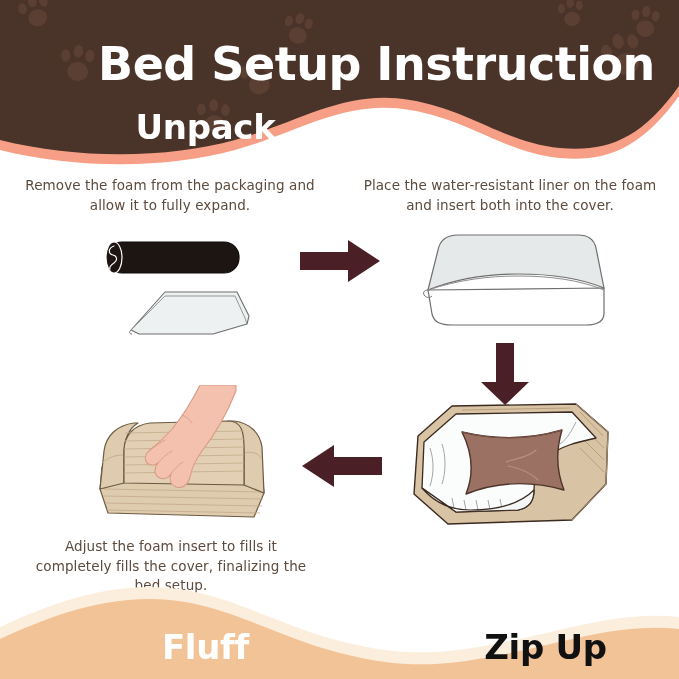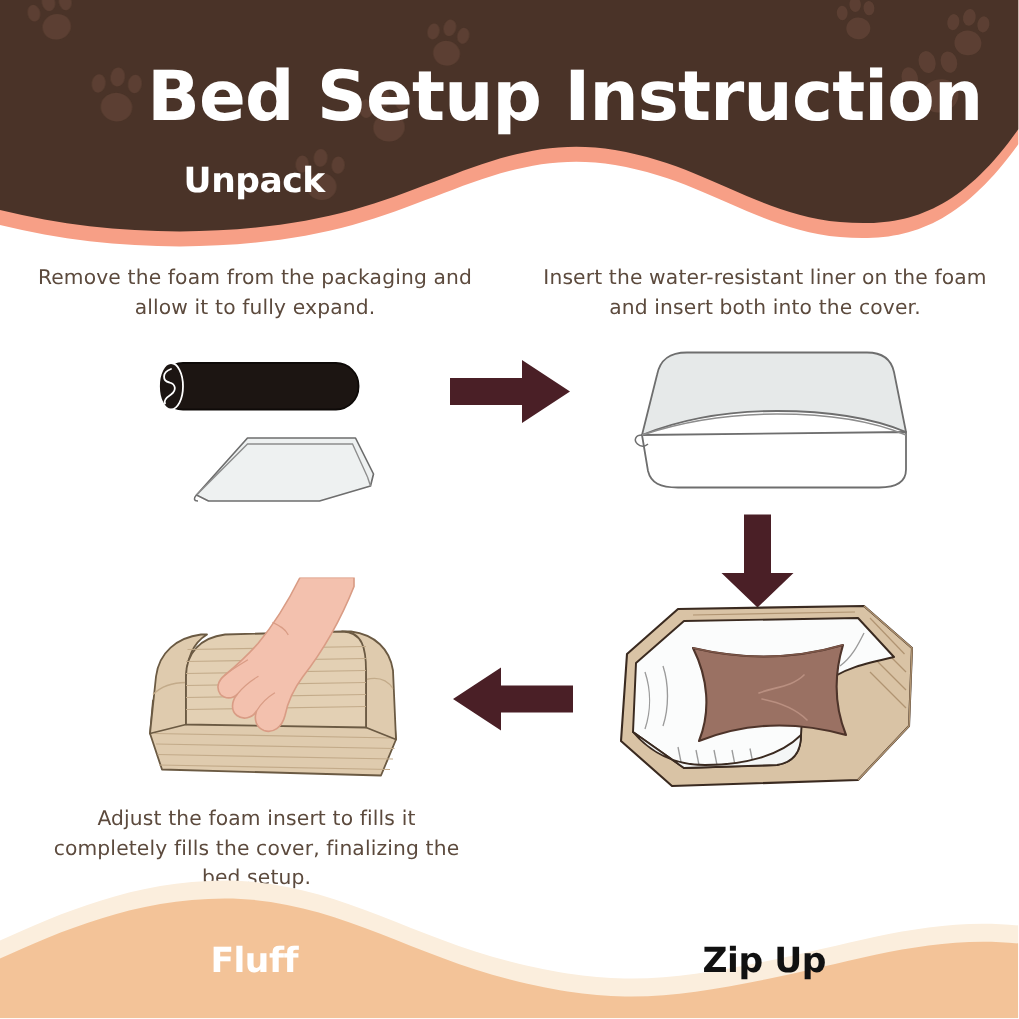--- a/index.html
+++ b/index.html
@@ -24,22 +24,23 @@
     font-weight:bold;font-size:46px;letter-spacing:-0.5px;
     color:#ffffff;z-index:6;line-height:1.0;
     white-space:nowrap;
     padding-left:37px;
   }
 
   
   .step-label{
     position:absolute;z-index:7;
     font-family:"DejaVu Sans", sans-serif;
-    font-weight:bold;font-size:23px;letter-spacing:-0.3px;
+    font-weight:bold;font-size:34px;letter-spacing:-0.3px;
     line-height:1;
+    padding-left:36px;
   }
   #label-unpack{left:0;top:110px;width:339px;text-align:center;color:#ffffff;}
   #label-insert{left:340px;top:110px;width:339px;text-align:center;color:#111111;}
   #label-fluff{left:0;top:630px;width:339px;text-align:center;color:#ffffff;z-index:7;}
   #label-zipup{left:340px;top:630px;width:339px;text-align:center;color:#111111;z-index:7;}
 
   
   .caption{
     position:absolute;
     font-family:"DejaVu Sans", sans-serif;
@@ -151,21 +152,21 @@
         </g>
       </g>
     </svg>
   </div>
 
   <h1 class="title">Bed Setup Instruction</h1>
 
   <div class="step-label" id="label-unpack">Unpack</div>
 
   <div class="caption" id="cap-unpack">Remove the foam from the packaging and allow it to fully expand.</div>
-  <div class="caption" id="cap-insert">Insert the water-resistant liner on the foam and insert both into the cover.</div>
+  <div class="caption" id="cap-insert">Place the water-resistant liner on the foam and insert both into the cover.</div>
 
   <div class="illus" id="illus-unpack">
     <svg width="190" height="115" viewBox="0 0 190 115">
 
       <g>
         <rect x="12" y="12" width="132" height="31" rx="15" fill="#1c1512" stroke="#0e0a08" stroke-width="1.2"></rect>
         <ellipse cx="19" cy="27.5" rx="8" ry="15.5" fill="#1c1512" stroke="#ffffff" stroke-width="1.2"></ellipse>
         <path d="M19,16 C13,18 13,24 18,25 C22,26 23,30 19,33 C16,35 14,37 15,39" fill="none" stroke="#ffffff" stroke-width="1.2" stroke-linecap="round"></path>
       </g>
 

